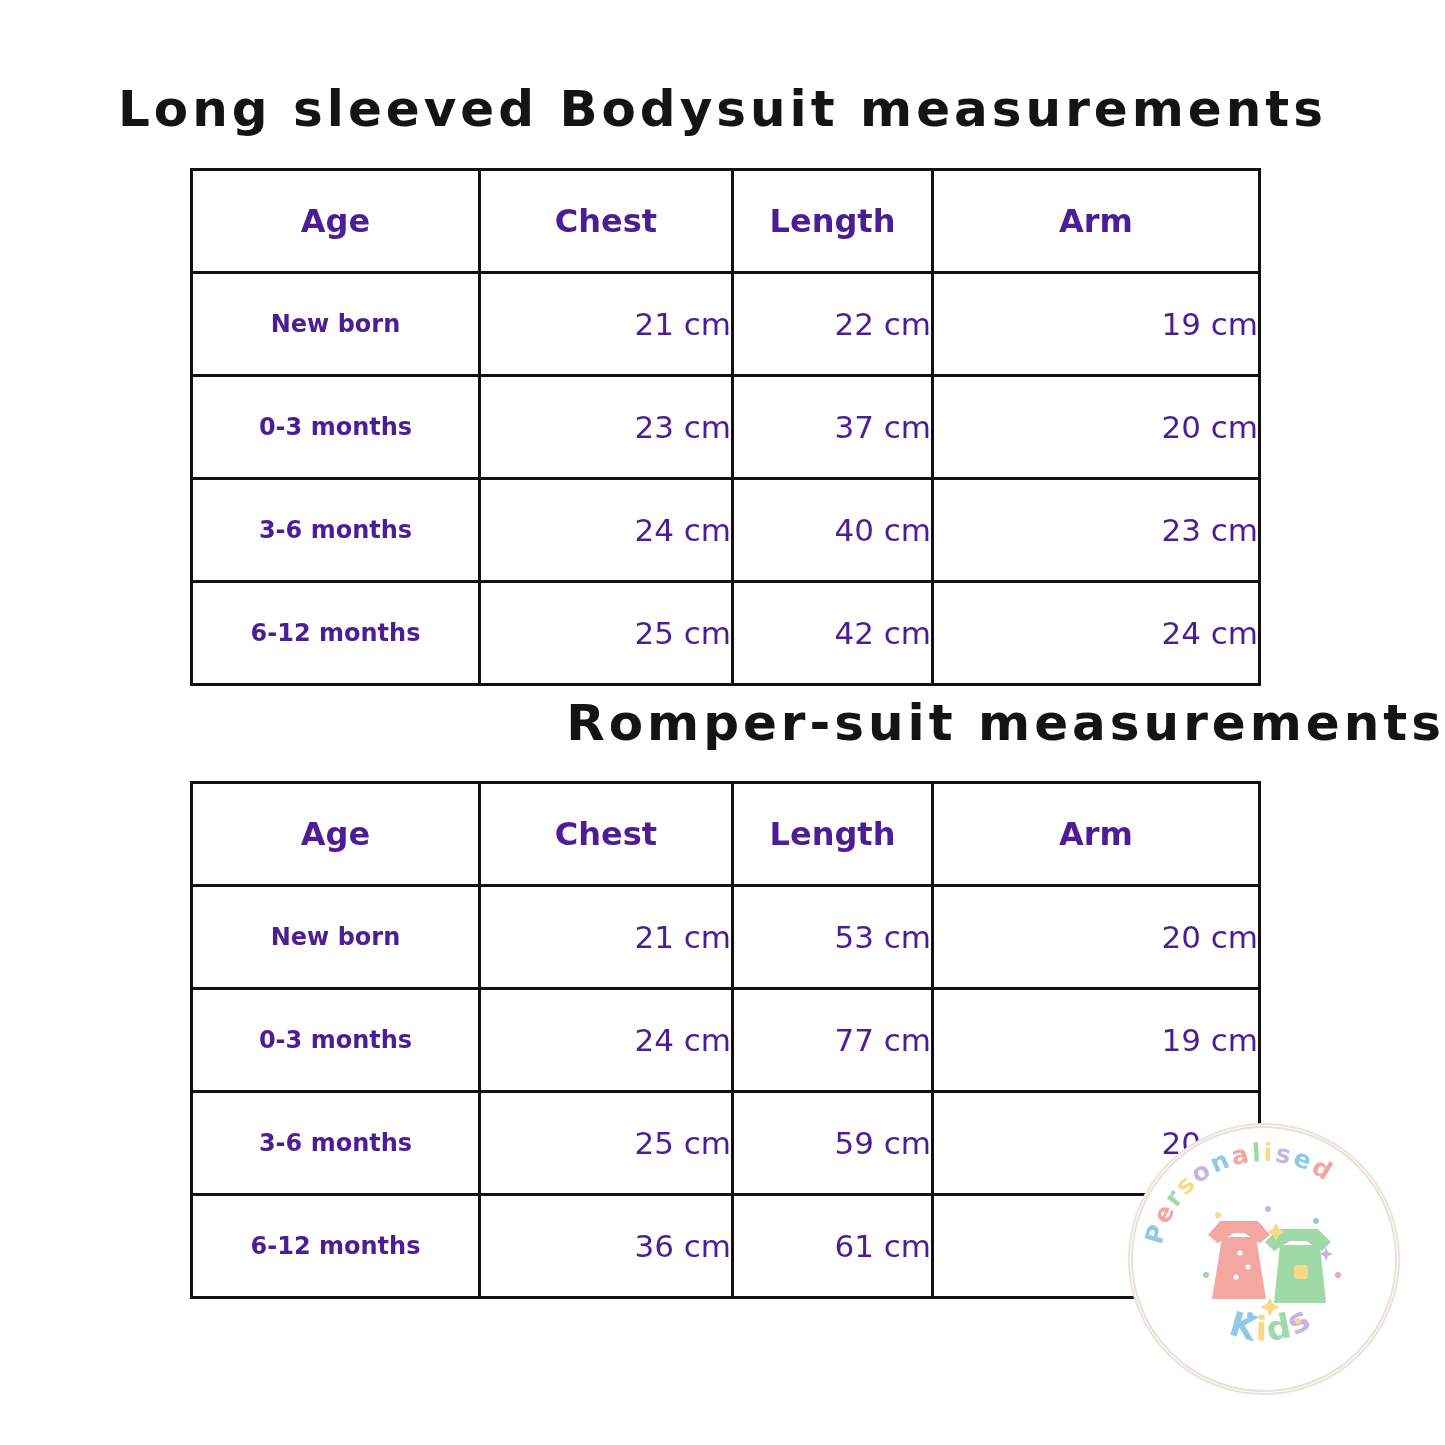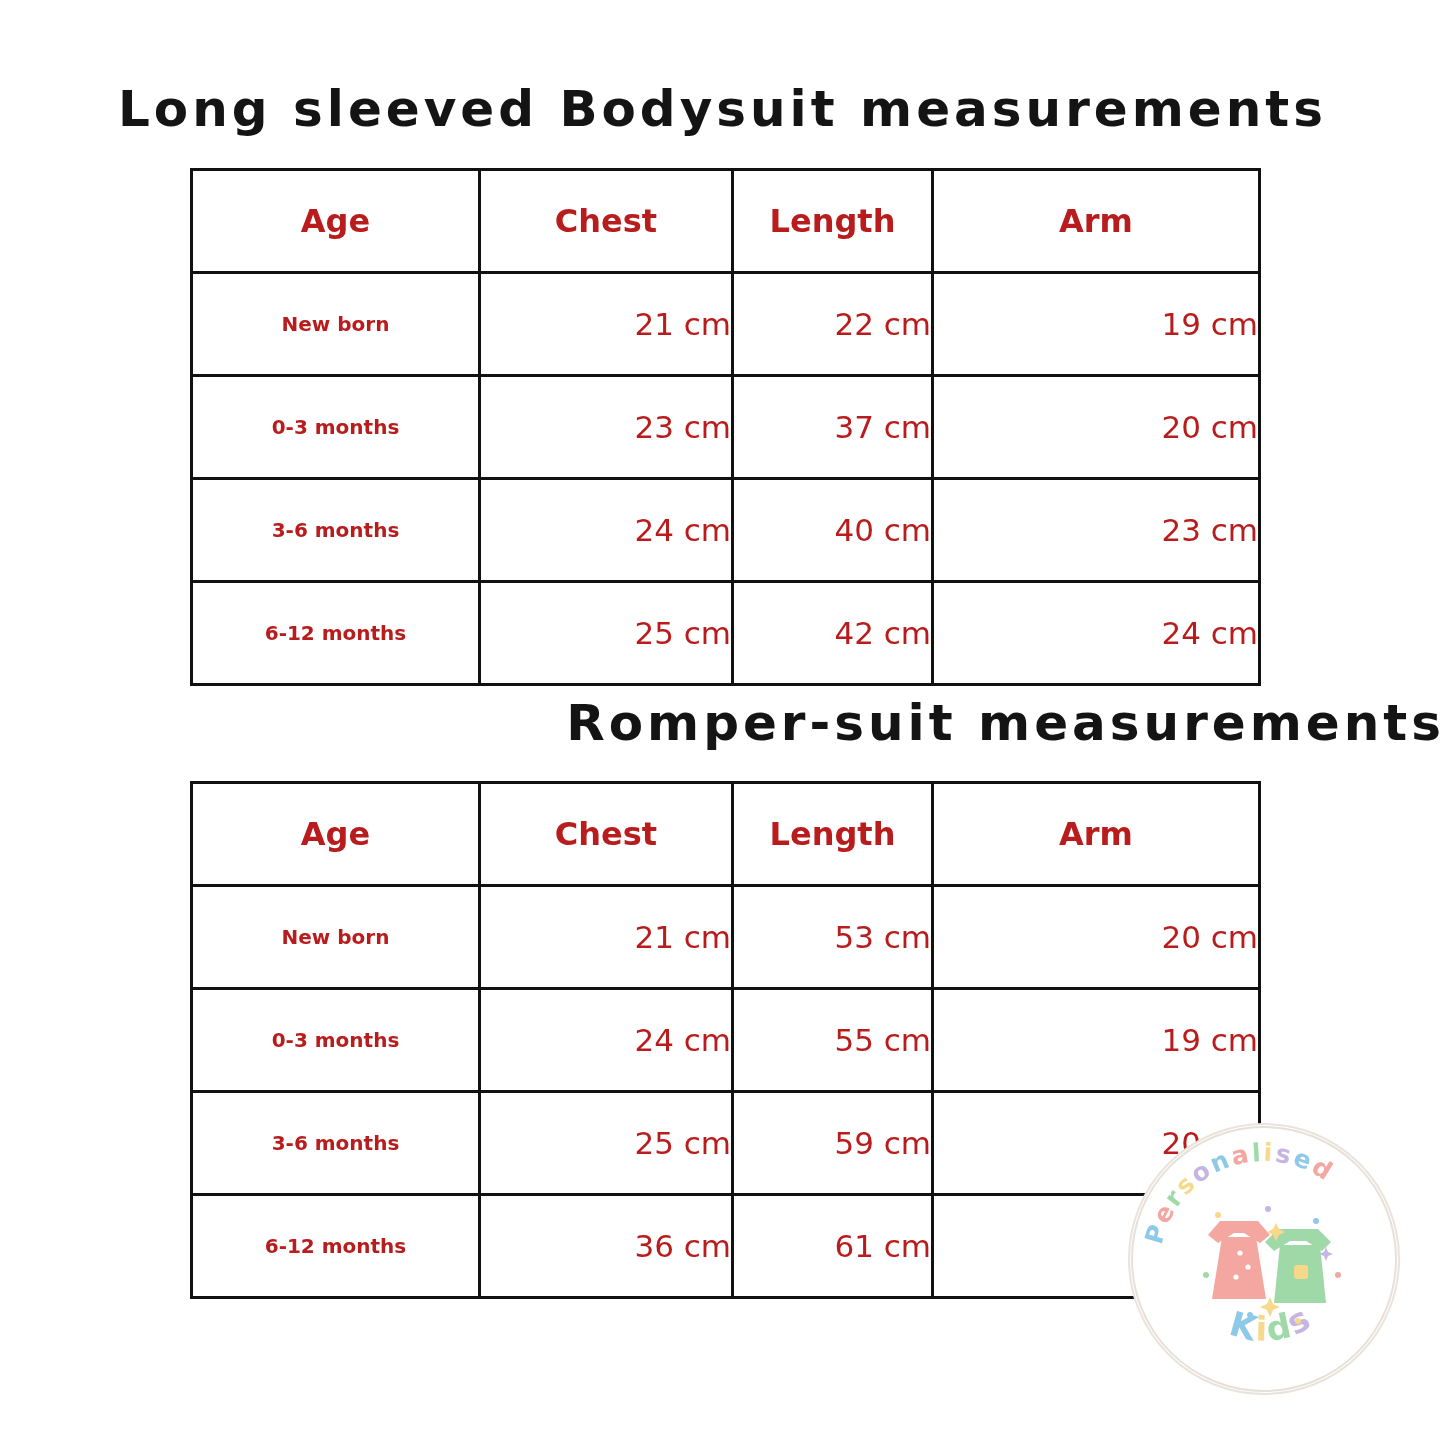--- a/index.html
+++ b/index.html
@@ -57,30 +57,30 @@
   #table-bodysuit { top: 168px; }
   #table-romper { top: 781px; }
 
   table.measure th,
   table.measure td {
     border: 3px solid #111111;
     height: 100px;
     text-align: center;
     vertical-align: middle;
     font-size: 31px;
-    color: #b91c1c;
+    color: #4c1d95;
     padding: 0;
   }
   table.measure th {
     font-weight: 700;
     font-size: 32px;
   }
   table.measure td.age {
     font-weight: 700;
-    font-size: 20px;
+    font-size: 24px;
   }
   table.measure td.val {
     font-weight: 400;
     text-align: right;
   }
 
   col.c-age { width: 288px; }
   col.c-chest { width: 253px; }
   col.c-length { width: 200px; }
   col.c-arm { width: 327px; }
@@ -169,21 +169,21 @@
     <tbody>
       <tr>
         <td class="age">New born</td>
         <td class="val">21 cm</td>
         <td class="val">53 cm</td>
         <td class="val">20 cm</td>
       </tr>
       <tr>
         <td class="age">0-3 months</td>
         <td class="val">24 cm</td>
-        <td class="val">55 cm</td>
+        <td class="val">77 cm</td>
         <td class="val">19 cm</td>
       </tr>
       <tr>
         <td class="age">3-6 months</td>
         <td class="val">25 cm</td>
         <td class="val">59 cm</td>
         <td class="val">20 cm</td>
       </tr>
       <tr>
         <td class="age">6-12 months</td>

